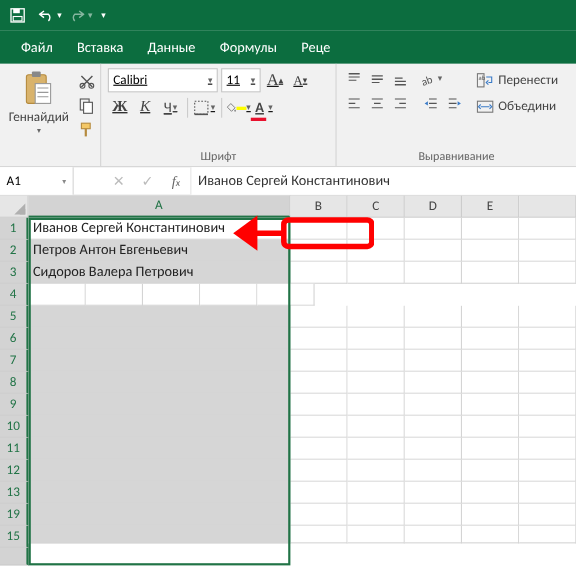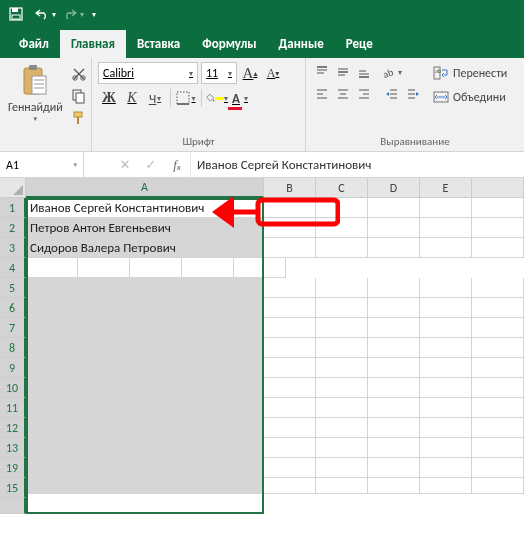--- a/index.html
+++ b/index.html
@@ -5,21 +5,21 @@
   * { box-sizing: border-box; margin: 0; padding: 0; font-family: "Segoe UI", Calibri, sans-serif; }
   body { background: #fff; width: 524px; height: 534px; overflow: hidden; position: relative; font-size: 12px; }
 
   
   .titlebar { background: #0c6d3f; height: 28px; display: flex; align-items: center; padding: 0 4px; gap: 2px; }
   .titlebar .tb-btn { width: 24px; height: 24px; display: flex; align-items: center; justify-content: center; color: #fff; cursor: pointer; }
   .titlebar svg { display: block; }
   .titlebar .drop { font-size: 8px; color: #fff; margin-left: -4px; }
 
   
-  .tabs { background: #0c6d3f; height: 30px; display: flex; align-items: flex-end; padding-left: 8px; font-weight: bold; }
+  .tabs { background: #0c6d3f; height: 30px; display: flex; align-items: flex-end; padding-left: 8px; }
   .tab { color: #fff; font-size: 13px; padding: 6px 11px 7px; cursor: pointer; }
   .tab.active { background: #f1f1f1; color: #0c6d3f; }
 
   
   .ribbon { background: #f1f1f1; border-bottom: 1px solid #d4d4d4; height: 94px; display: flex; }
   .group { border-right: 1px solid #d4d4d4; padding: 4px 6px 0; display: flex; flex-direction: column; }
   .group-label { font-size: 11px; color: #666; text-align: center; padding: 2px 0 3px; }
   .group-top { flex: 1; display: flex; gap: 4px; }
 
   
@@ -45,21 +45,21 @@
 
   
   .align-col { display: flex; flex-direction: column; gap: 2px; }
   .align-row { display: flex; gap: 1px; }
   .align-btn { width: 20px; height: 20px; display: flex; align-items: center; justify-content: center; cursor: pointer; }
   .wrap-col { display: flex; flex-direction: column; gap: 2px; margin-left: 6px; }
   .wrap-btn { display: flex; align-items: center; gap: 4px; height: 22px; cursor: pointer; font-size: 12px; color: #444; }
 
   
   .fbar { height: 26px; border-bottom: 1px solid #d4d4d4; display: flex; align-items: stretch; }
-  .namebox { width: 84px; border-right: 1px solid #d4d4d4; display: flex; align-items: center; padding: 0 6px; justify-content: space-between; background: #fff; font-size: 12px; }
+  .namebox { width: 67px; border-right: 1px solid #d4d4d4; display: flex; align-items: center; padding: 0 6px; justify-content: space-between; background: #fff; font-size: 12px; }
   .namebox .drop { font-size: 7px; color: #888; }
   .fb-btn { width: 26px; display: flex; align-items: center; justify-content: center; color: #bbb; cursor: pointer; font-size: 13px; }
   .fb-btn.fx { color: #666; font-style: italic; font-family: "Times New Roman", serif; font-size: 13px; }
   .fb-input { flex: 1; display: flex; align-items: center; padding: 0 6px; font-size: 13px; color: #333; background: #fff; border-left: 1px solid #e6e6e6; }
 
   
   .sheet { position: relative; }
   .selectall { position: absolute; left: 0; top: 0; width: 26px; height: 20px; background: #e6e6e6; border-right: 1px solid #ccc; border-bottom: 1px solid #ccc; cursor: pointer; }
   .selectall::after { content: ""; position: absolute; right: 2px; bottom: 2px; border: 5px solid transparent; border-right-color: #b0b0b0; border-bottom-color: #b0b0b0; }
   .colheads { position: absolute; left: 26px; top: 0; right: 0; height: 20px; display: flex; }
@@ -101,24 +101,23 @@
     <svg width="14" height="12" viewBox="0 0 14 12">
         <path d="M9 2 L13 5 L9 8 M13 5 H5 A4 4 0 0 0 5 11" fill="none" stroke="#fff" stroke-width="1.3"></path>
       </svg>
   </div>
   <span class="drop" style="opacity:.5">▾</span>
   <span class="drop" style="margin-left:6px">▾</span>
 </div>
 
 <div class="tabs">
   <div class="tab">Файл</div>
-  <div class="tab active">Главная</div>
   <div class="tab">Вставка</div>
+  <div class="tab">Данные</div>
   <div class="tab">Формулы</div>
-  <div class="tab">Данные</div>
   <div class="tab">Реце</div>
 </div>
 
 <div class="ribbon">
 
   <div class="group" style="width:92px">
     <div class="group-top">
       <div class="paste-big">
         <svg class="icon" viewBox="0 0 30 34">
             <rect x="4" y="4" width="18" height="26" rx="2" fill="#d9b36c" stroke="#b58a3e"></rect>

